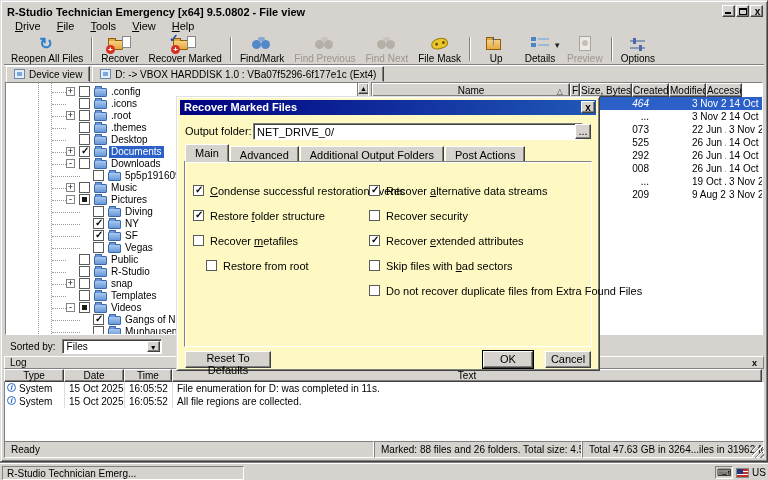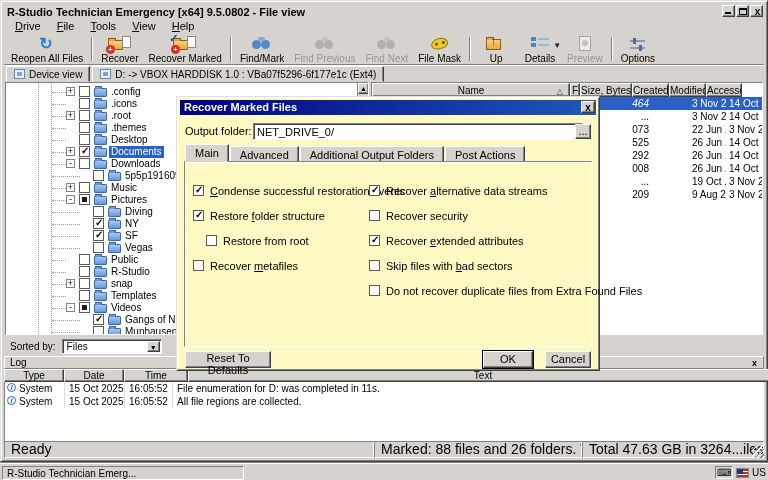--- a/index.html
+++ b/index.html
@@ -101,21 +101,21 @@
   .logtitle{position:absolute;left:0;top:0;right:0;height:13px;border:1px solid;border-color:#fff #808080 #808080 #fff;background:#d6d3ce;font-size:10px;line-height:12px;padding-left:5px;}
   .logx{position:absolute;right:3px;top:1px;width:11px;height:11px;font-size:9px;line-height:10px;text-align:center;font-weight:bold;}
   .loghead{position:absolute;left:0;top:13px;height:13px;display:flex;}
   .lhcell{height:13px;line-height:12px;text-align:center;background:#d6d3ce;border:1px solid;border-color:#fff #404040 #404040 #fff;box-shadow:inset -1px -1px 0 #808080;font-size:10px;}
   .logbody{position:absolute;left:0;top:26px;right:0;bottom:0;background:#fff;border:1px solid;border-color:#808080 #fff #fff #808080;border-top:none;overflow:hidden;}
   .lrow{position:relative;height:13px;line-height:13px;font-size:10px;white-space:nowrap;}
   .lcell{position:absolute;top:0;height:13px;overflow:hidden;border-right:1px solid #e0ddd8;padding-left:4px;}
   .infoicon{display:inline-block;width:9px;height:9px;border-radius:50%;background:#fff;border:1px solid #2a6ac8;color:#2a6ac8;font-size:8px;line-height:8px;text-align:center;font-weight:bold;font-style:italic;margin:1px 3px 0 2px;vertical-align:top;}
 
   
-  .statusbar{position:absolute;left:3px;bottom:3px;right:3px;height:17px;display:flex;gap:0;font-size:14px;}
+  .statusbar{position:absolute;left:3px;bottom:3px;right:3px;height:17px;display:flex;gap:0;font-size:10px;}
   .sseg{height:17px;line-height:15px;padding:0 6px;border:1px solid;border-color:#808080 #fff #fff #808080;white-space:nowrap;overflow:hidden;}
   .grip{position:absolute;right:0px;bottom:0px;width:12px;height:12px;
     background:repeating-linear-gradient(135deg,transparent 0 2px,#808080 2px 3px,#fff 3px 4px);}
 
   
   .dialog{position:absolute;left:176px;top:96px;width:424px;height:275px;background:#fef9c3;z-index:50;
     border:1px solid;border-color:#dfdfdf #404040 #404040 #dfdfdf;box-shadow:inset 1px 1px 0 #fff, inset -1px -1px 0 #808080;}
   .dtitle{position:absolute;left:3px;top:3px;right:3px;height:15px;background:linear-gradient(90deg,#000080,#2058b8);color:#fff;line-height:15px;padding-left:4px;font-weight:bold;font-size:11px;}
   .dx{position:absolute;right:1px;top:1px;width:14px;height:12px;text-align:center;line-height:11px;font-size:10px;font-weight:bold;color:#000;}
   .drow{position:absolute;left:8px;top:26px;right:8px;height:17px;}
@@ -502,21 +502,21 @@
     </div>
 
     <div class="logpanel">
       <div class="logtitle">
         <span>Log</span>
         <span class="logx">x</span>
       </div>
       <div class="loghead" id="logheader">
           <span class="lhcell" style="width: 60px;">Type</span>
           <span class="lhcell" style="width: 60px;">Date</span>
-          <span class="lhcell" style="width: 64px; text-align: center;">Time</span>
+          <span class="lhcell" style="width: 48px; text-align: center;">Time</span>
           <span class="lhcell" style="width: 590px;">Text</span>
         </div>
       <div class="logbody" id="logrows">
           <div class="lrow">
             <span class="lcell" style="left: 0px; width: 60px; padding: 0px;"><span class="infoicon">i</span>System</span>
             <span class="lcell" style="left: 60px; width: 60px;">15 Oct 2025</span>
             <span class="lcell" style="left: 120px; width: 48px;">16:05:52</span>
             <span class="lcell" style="left: 168px; width: 590px; border-right: none;">File enumeration for D: was completed in 11s.</span>
           </div>
           <div class="lrow">
@@ -549,22 +549,22 @@
     <div class="dtabs" id="dialogtabs">
         <span class="dtab active">Main</span>
         <span class="dtab">Advanced</span>
         <span class="dtab">Additional Output Folders</span>
         <span class="dtab">Post Actions</span>
       </div>
     <div class="dframe"></div>
     <div class="ckcol left" id="cbleft">
         <div class="ckitem"><span class="cb checked"></span><span><u>C</u>ondense successful restoration events</span></div>
         <div class="ckitem"><span class="cb checked"></span><span>Restore <u>f</u>older structure</span></div>
+        <div class="ckitem"><span class="cb"></span><span>Recover <u>m</u>etafiles</span></div>
         <div class="ckitem indent"><span class="cb"></span><span>Restore from root</span></div>
-        <div class="ckitem"><span class="cb"></span><span>Recover <u>m</u>etafiles</span></div>
       </div>
     <div class="ckcol right" id="cbright">
         <div class="ckitem"><span class="cb checked"></span><span>Recover <u>a</u>lternative data streams</span></div>
         <div class="ckitem"><span class="cb"></span><span>Recover security</span></div>
         <div class="ckitem"><span class="cb checked"></span><span>Recover <u>e</u>xtended attributes</span></div>
         <div class="ckitem"><span class="cb"></span><span>Skip files with <u>b</u>ad sectors</span></div>
         <div class="ckitem"><span class="cb"></span><span>Do not recover duplicate files from Extra Found Files</span></div>
       </div>
     <div class="dbuttons">
       <span class="btn b-reset">Reset To Defaults</span>

